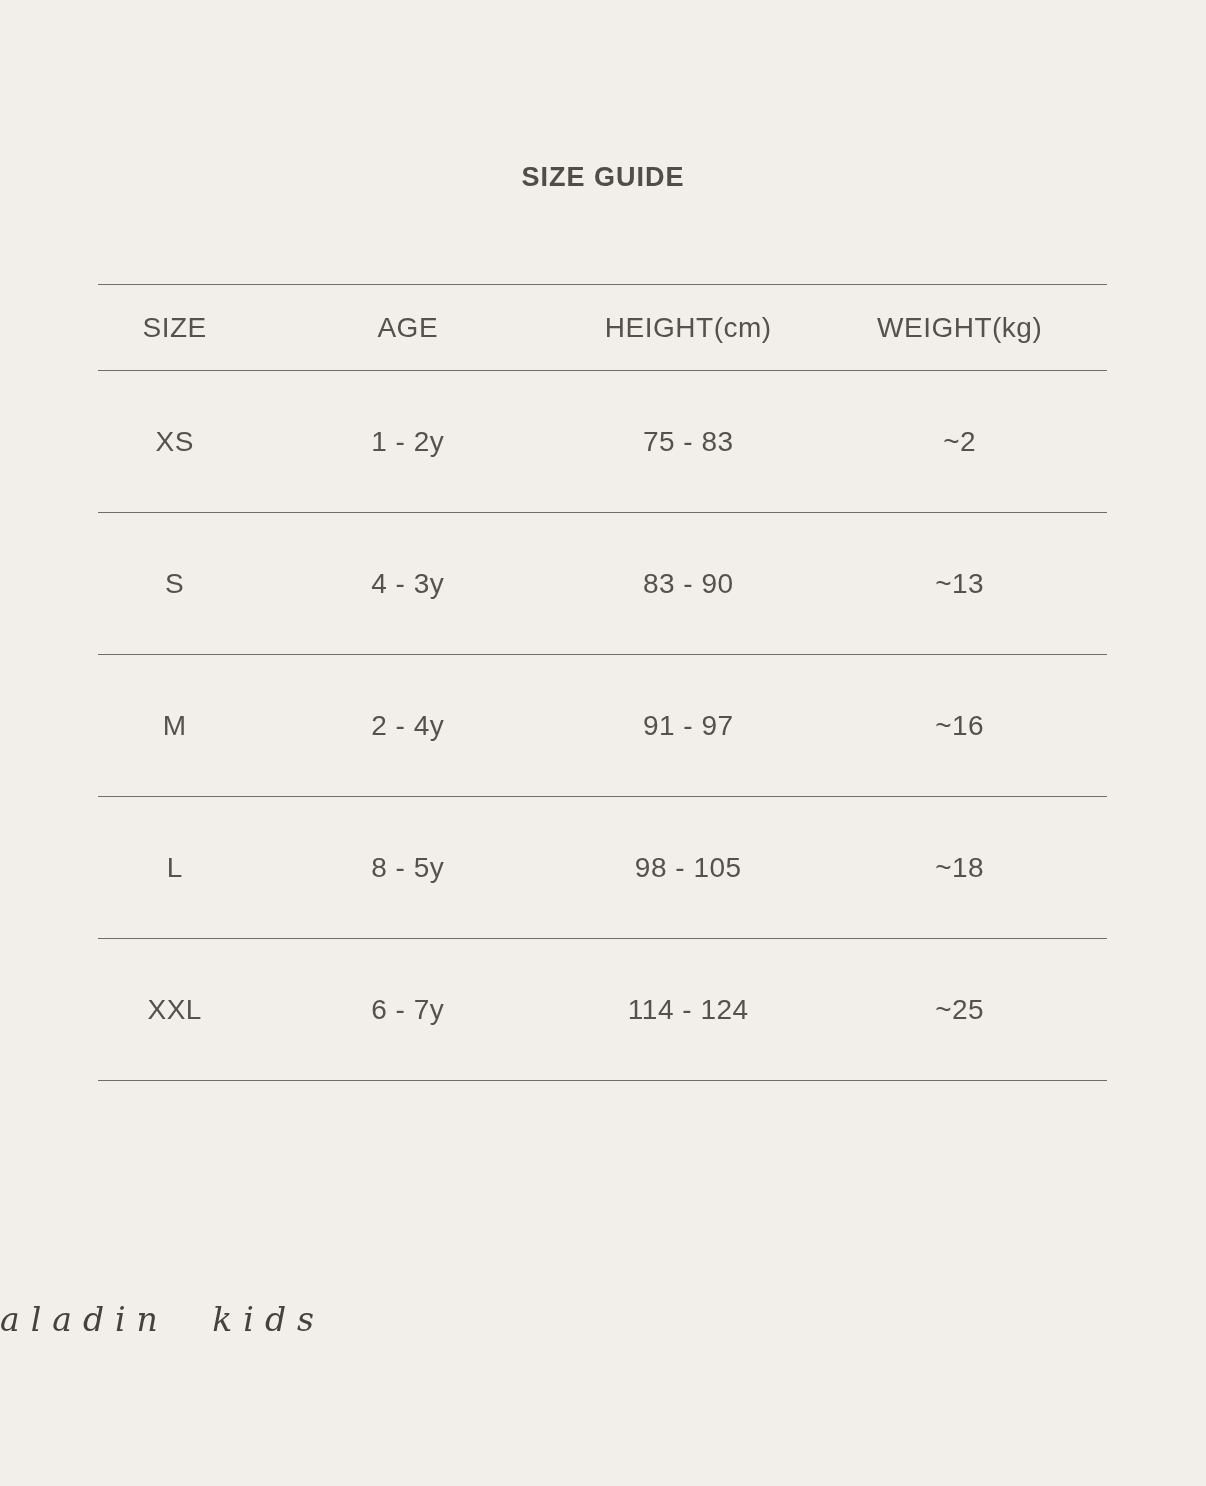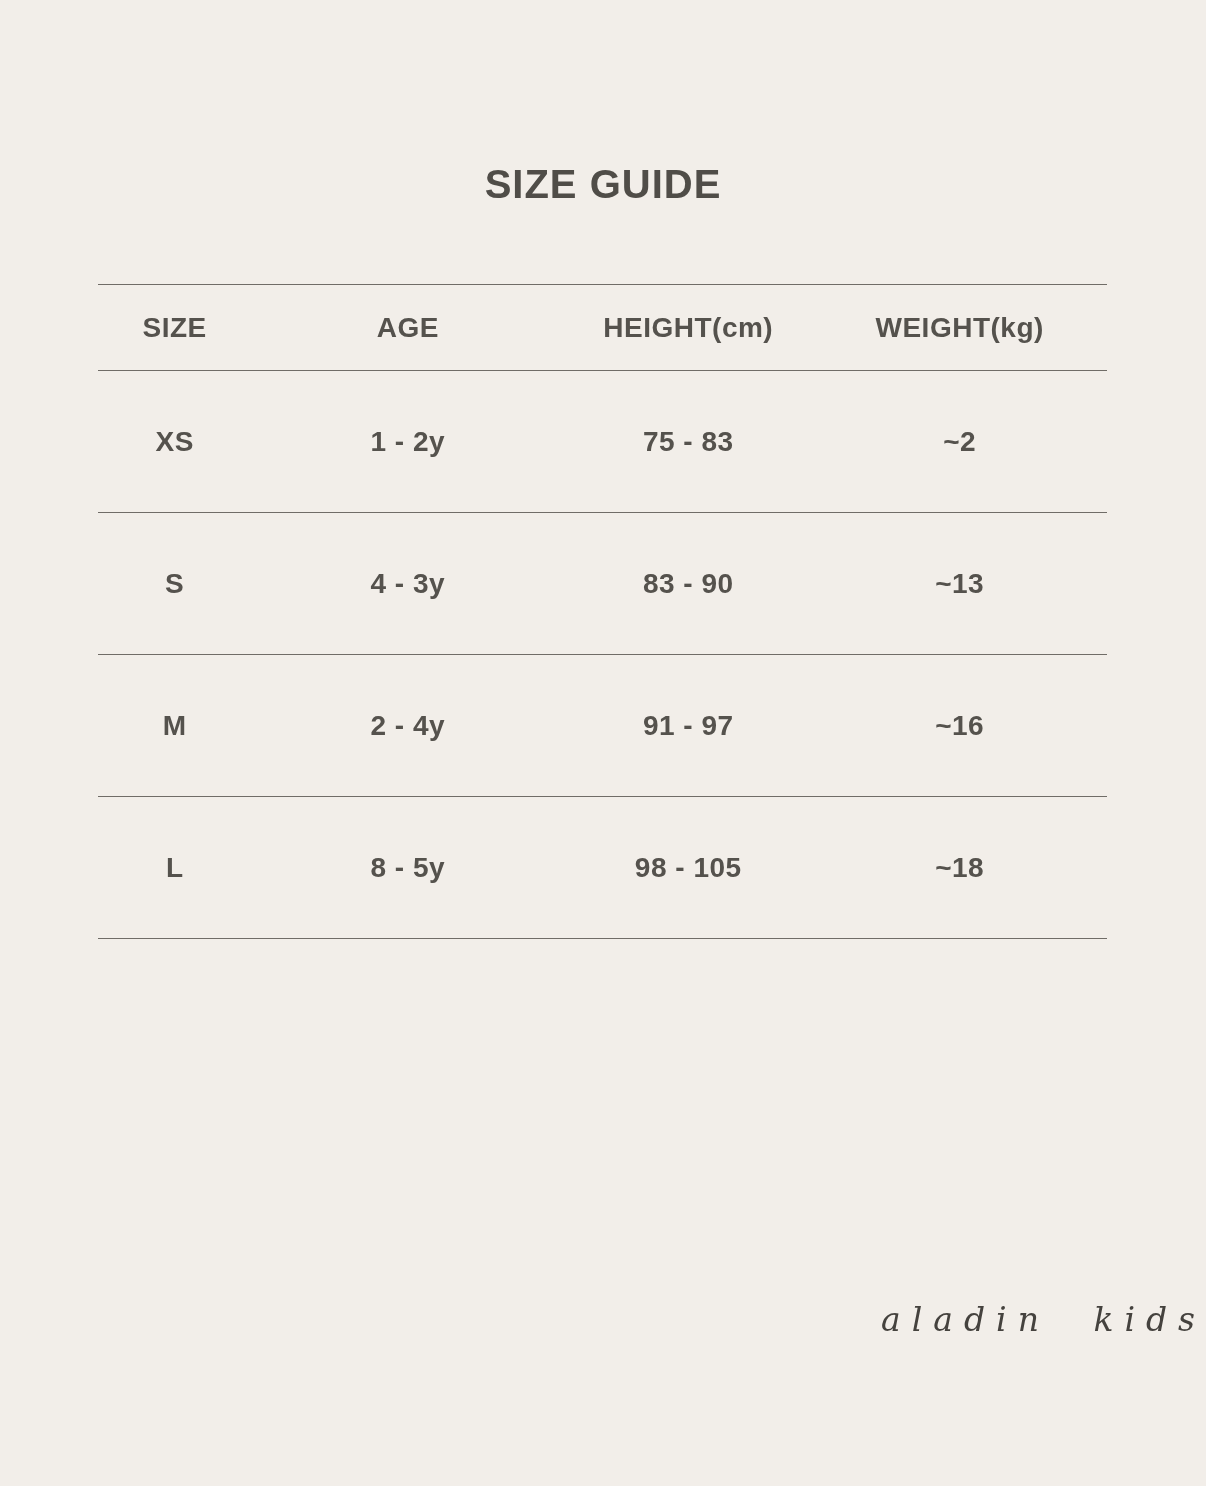--- a/index.html
+++ b/index.html
@@ -19,21 +19,21 @@
     background: #f2eee9;
     position: relative;
   }
 
   .title {
     position: absolute;
     top: 162px;
     left: 0;
     width: 100%;
     text-align: center;
-    font-size: 40px;
+    font-size: 27px;
     font-weight: bold;
     letter-spacing: 1px;
     color: #504d48;
   }
 
   .size-table {
     position: absolute;
     top: 284px;
     left: 98px;
     width: 1009px;
@@ -49,35 +49,35 @@
   .size-table tr {
     border-bottom: 1.5px solid #706c67;
   }
   .size-table thead tr {
     border-top: 1.5px solid #706c67;
   }
 
   .size-table th, .size-table td {
     text-align: center;
     vertical-align: middle;
-    font-weight: bold;
+    font-weight: normal;
     font-size: 28px;
     color: #55524d;
     letter-spacing: 0.5px;
   }
 
   .size-table thead th { height: 86px; }
   .size-table tbody td { height: 142px; text-align: center; }
 
   .brand {
     position: absolute;
     top: 1300px;
     left: 0;
     width: 100%;
-    text-align: right;
+    text-align: left;
     font-family: "DejaVu Serif", serif;
     font-style: italic;
     font-size: 33px;
     letter-spacing: 11px;
     word-spacing: 22px;
     color: #45423e;
   }
 </style>
 </head>
 <body>
@@ -119,18 +119,24 @@
         <td>2 - 4y</td>
         <td>91 - 97</td>
         <td>~16</td>
       </tr>
       <tr>
         <td>L</td>
         <td>8 - 5y</td>
         <td>98 - 105</td>
         <td>~18</td>
       </tr>
+      <tr>
+        <td>XXL</td>
+        <td>6 - 7y</td>
+        <td>114 - 124</td>
+        <td>~25</td>
+      </tr>
     </tbody>
   </table>
 
   <div class="brand">aladin kids</div>
 
 </div>
 
 </body></html>

